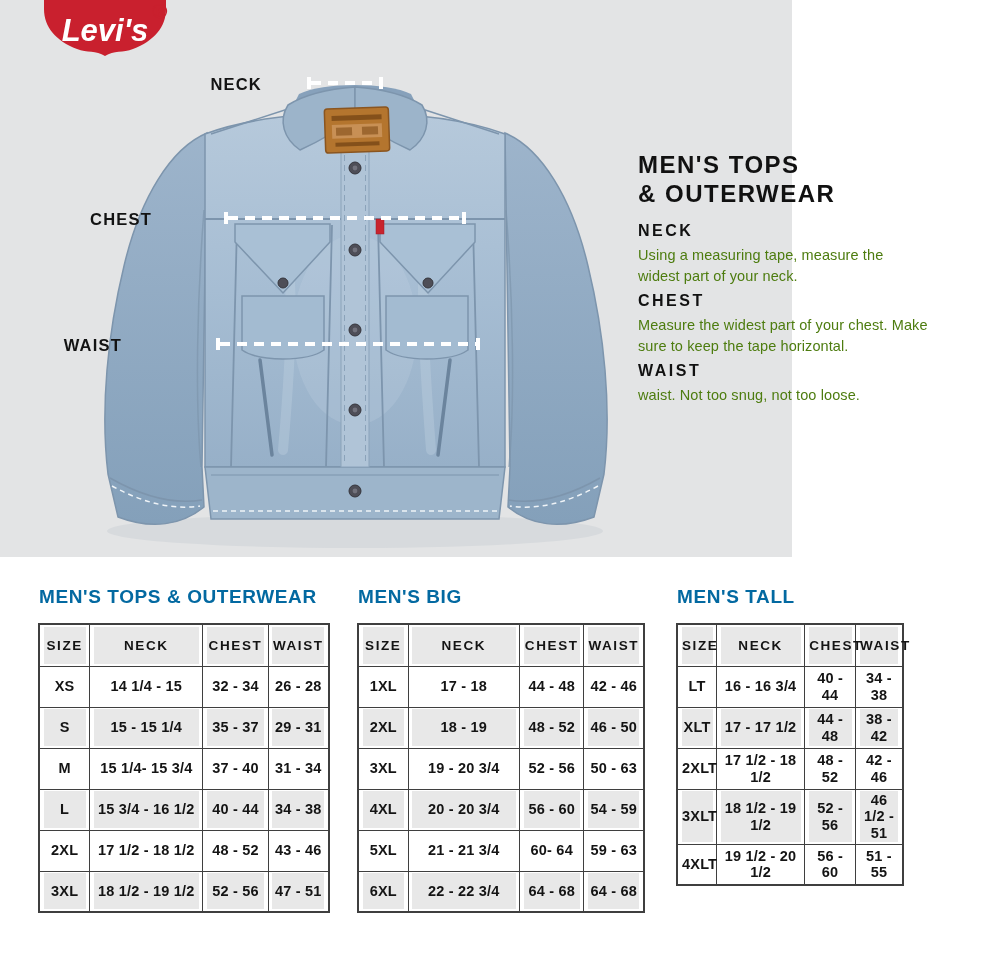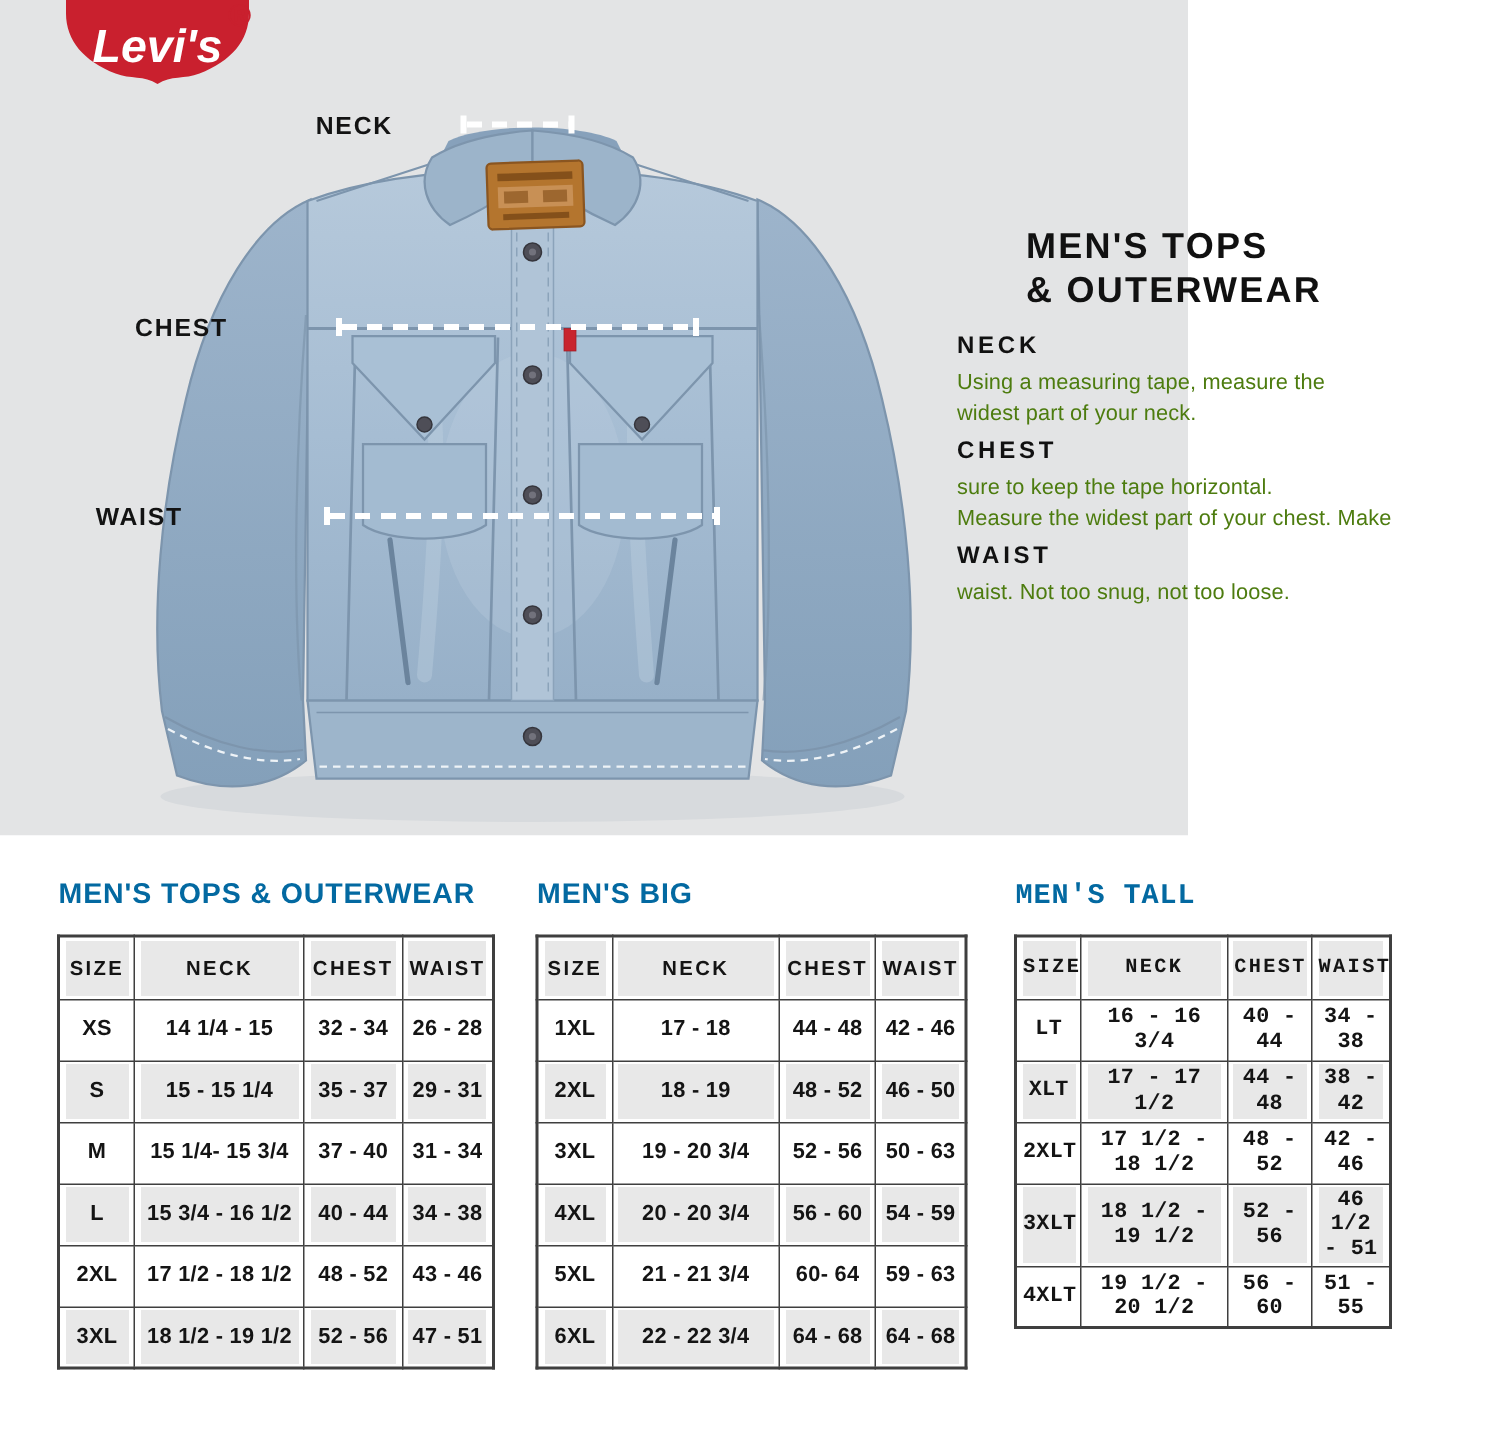--- a/index.html
+++ b/index.html
@@ -27,32 +27,32 @@
   .lbl-waist{left:26px;top:336px;width:96px;}
 
   .dash-line{position:absolute;height:12px;border-left:4px solid var(--line);border-right:4px solid var(--line);
     background:repeating-linear-gradient(90deg,var(--line) 0 10px,transparent 10px 17px) center/100% 4px no-repeat;}
   .line-neck{left:307px;top:77px;width:76px;}
   .line-chest{left:224px;top:212px;width:242px;}
   .line-waist{left:216px;top:338px;width:264px;}
 
   
   .guide{position:absolute;left:638px;top:150px;width:352px;height:280px;}
-  .guide-title{font-size:24px;font-weight:800;letter-spacing:1.5px;line-height:29px;color:#111;margin-left:46px;}
+  .guide-title{font-size:24px;font-weight:800;letter-spacing:1.5px;line-height:29px;color:#111;}
   .guide-sec{position:absolute;left:0;width:352px;}
   .sec-neck{top:72px;} .sec-chest{top:142px;} .sec-waist{top:212px;}
   .guide-sec h3{font-size:16px;font-weight:800;letter-spacing:2.5px;color:#111;margin-bottom:5px;}
   .guide-sec .gline{font-size:14.5px;font-weight:400;letter-spacing:0.1px;line-height:21px;color:#4d7c0f;white-space:nowrap;}
 
   
   .tables-section{position:absolute;left:0;top:557px;width:1000px;height:399px;background:#fff;}
   .table-block{position:absolute;top:29px;}
   .tb-1{left:38px;width:292px;}
   .tb-2{left:357px;width:288px;}
-  .tb-3{left:676px;width:252px;font-family:Liberation Mono, monospace;}
+  .tb-3{left:676px;width:228px;}
   .table-title{font-size:19px;font-weight:800;letter-spacing:0.6px;color:#0369a1;margin:0 0 15px 1px;white-space:nowrap;}
   table.size-table{width:100%;border-collapse:collapse;border:2px solid var(--table-border);table-layout:fixed;padding-left:40px;}
   .size-table th,.size-table td{border:1.5px solid var(--table-border);text-align:center;vertical-align:middle;
     padding:2px 4px;background-clip:content-box;}
   .size-table th{height:42px;font-size:13.5px;font-weight:800;letter-spacing:1.6px;background-color:var(--row-shade);}
   .size-table td{height:41px;font-size:14.5px;font-weight:700;letter-spacing:0.2px;line-height:1.15;}
   .size-table tbody tr:nth-child(even) td{background-color:var(--row-shade);}
   col.c-size{width:17.5%;} col.c-neck{width:39%;} col.c-chest{width:22.5%;} col.c-waist{width:21%;}
 </style>
 </head>
@@ -162,22 +162,22 @@
         <div>MEN'S TOPS</div>
         <div>&amp; OUTERWEAR</div>
       </div>
       <div class="guide-sec sec-neck">
         <h3>NECK</h3>
         <div class="gline">Using a measuring tape, measure the</div>
         <div class="gline">widest part of your neck.</div>
       </div>
       <div class="guide-sec sec-chest">
         <h3>CHEST</h3>
+        <div class="gline">Measure the widest part of your chest. Make</div>
         <div class="gline">sure to keep the tape horizontal.</div>
-        <div class="gline">Measure the widest part of your chest. Make</div>
       </div>
       <div class="guide-sec sec-waist">
         <h3>WAIST</h3>
         <div class="gline">waist. Not too snug, not too loose.</div>
       </div>
     </div>
   </div>
 
   <div class="tables-section">
 

